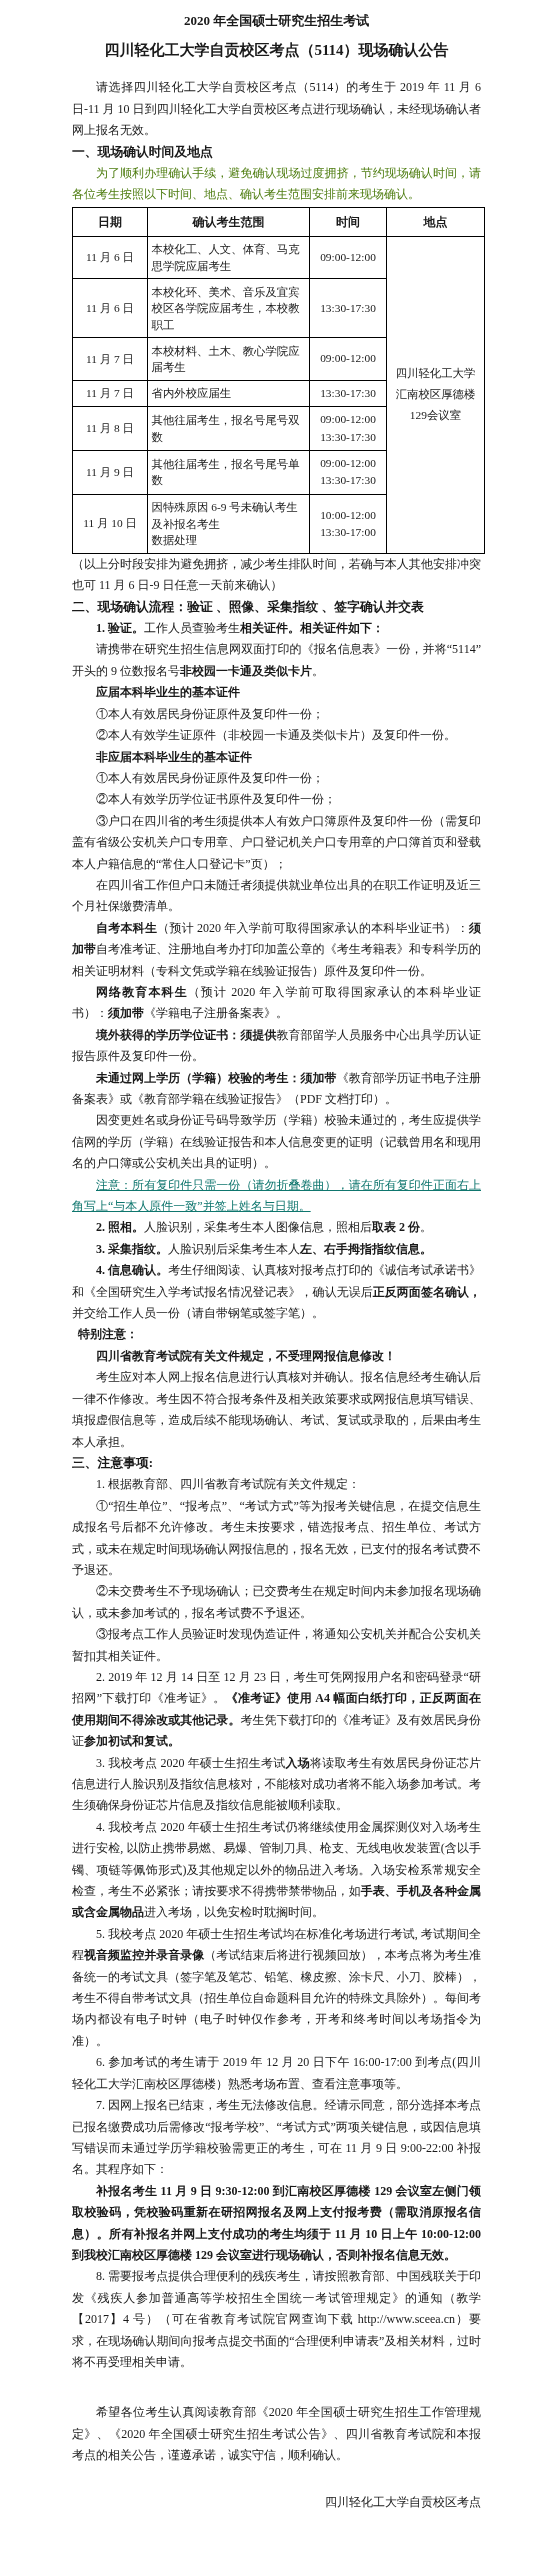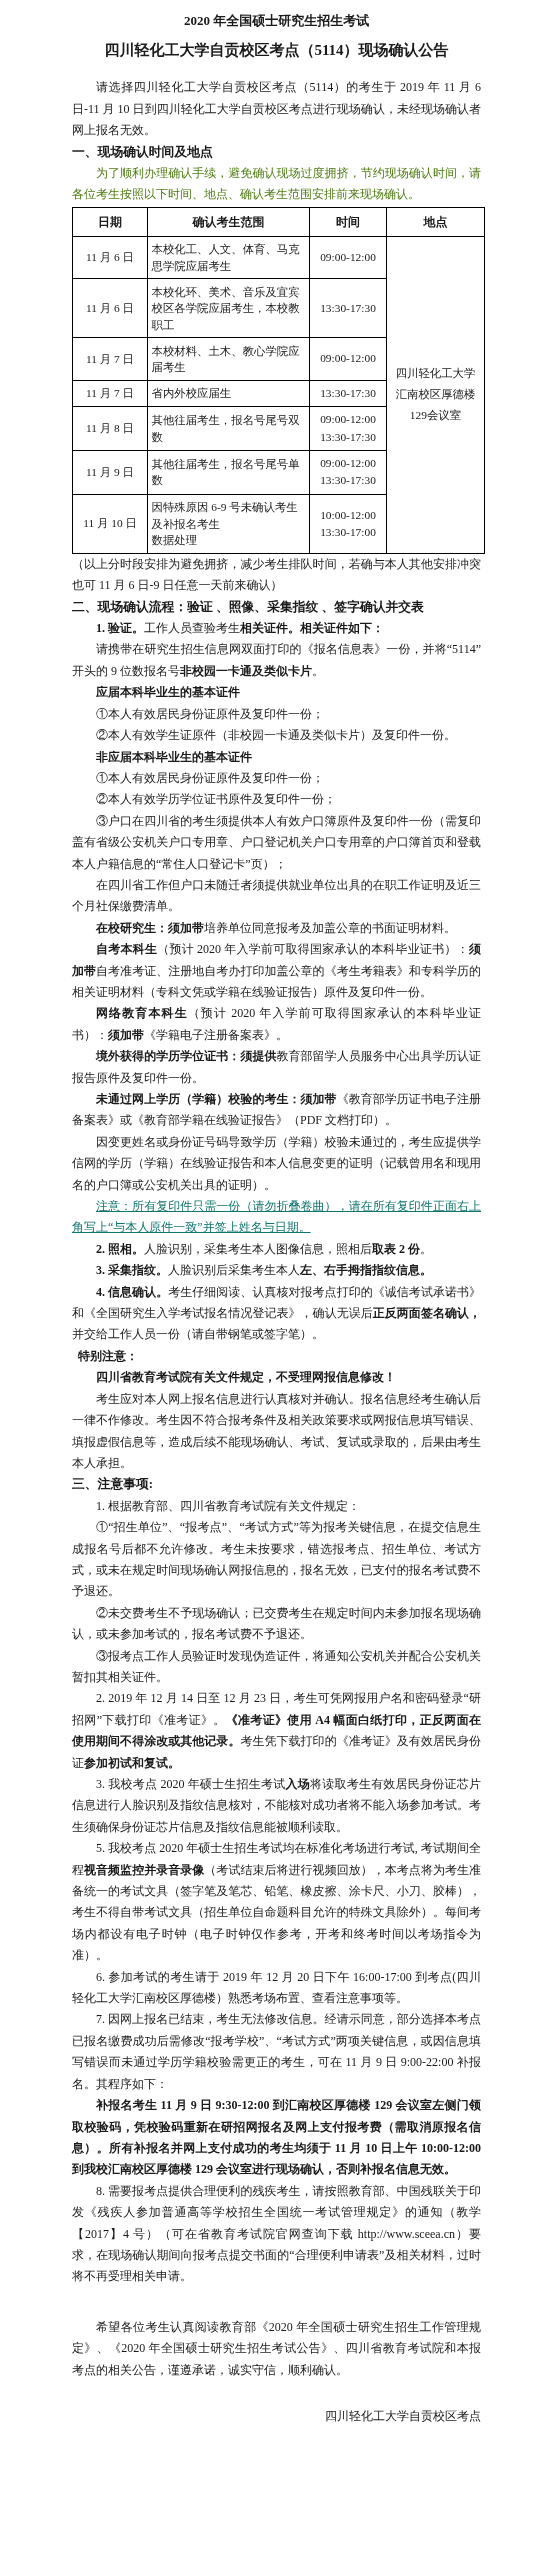--- a/index.html
+++ b/index.html
@@ -127,40 +127,40 @@
       <div class="blk ind"><span style="font-weight: bold;">1. 验证。</span><span>工作人员查验考生</span><span style="font-weight: bold;">相关证件。相关证件如下：</span></div>
       <div class="blk ind"><span>请携带在研究生招生信息网双面打印的《报名信息表》一份，并将“5114”开头的 9 位数报名号</span><span style="font-weight: bold;">非校园一卡通及类似卡片</span><span>。</span></div>
       <div class="blk ind"><span style="font-weight: bold;">应届本科毕业生的基本证件</span></div>
       <div class="blk ind"><span>①本人有效居民身份证原件及复印件一份；</span></div>
       <div class="blk ind"><span>②本人有效学生证原件（非校园一卡通及类似卡片）及复印件一份。</span></div>
       <div class="blk ind"><span style="font-weight: bold;">非应届本科毕业生的基本证件</span></div>
       <div class="blk ind"><span>①本人有效居民身份证原件及复印件一份；</span></div>
       <div class="blk ind"><span>②本人有效学历学位证书原件及复印件一份；</span></div>
       <div class="blk ind"><span>③户口在四川省的考生须提供本人有效户口簿原件及复印件一份（需复印盖有省级公安机关户口专用章、户口登记机关户口专用章的户口簿首页和登载本人户籍信息的“常住人口登记卡”页）；</span></div>
       <div class="blk ind"><span>在四川省工作但户口未随迁者须提供就业单位出具的在职工作证明及近三个月社保缴费清单。</span></div>
-      <div class="blk ind"><span style="font-weight: bold;">在校研究生：须加带</span><span>培养单位同意报考及加盖公章的书面证明材料。</span></div>
       <div class="blk ind"><span style="font-weight: bold;">自考本科生</span><span>（预计 2020 年入学前可取得国家承认的本科毕业证书）：</span><span style="font-weight: bold;">须加带</span><span>自考准考证、注册地自考办打印加盖公章的《考生考籍表》和专科学历的相关证明材料（专科文凭或学籍在线验证报告）原件及复印件一份。</span></div>
       <div class="blk ind"><span style="font-weight: bold;">网络教育本科生</span><span>（预计 2020 年入学前可取得国家承认的本科毕业证书）：</span><span style="font-weight: bold;">须加带</span><span>《学籍电子注册备案表》。</span></div>
       <div class="blk ind"><span style="font-weight: bold;">境外获得的学历学位证书：须提供</span><span>教育部留学人员服务中心出具学历认证报告原件及复印件一份。</span></div>
       <div class="blk ind"><span style="font-weight: bold;">未通过网上学历（学籍）校验的考生：须加带</span><span>《教育部学历证书电子注册备案表》或《教育部学籍在线验证报告》（PDF 文档打印）。</span></div>
       <div class="blk ind"><span>因变更姓名或身份证号码导致学历（学籍）校验未通过的，考生应提供学信网的学历（学籍）在线验证报告和本人信息变更的证明（记载曾用名和现用名的户口簿或公安机关出具的证明）。</span></div>
       <div class="blk ind"><span style="font-weight: normal; text-decoration: underline; color: #0f766e;">注意：所有复印件只需一份（请勿折叠卷曲），请在所有复印件正面右上角写上“与本人原件一致”并签上姓名与日期。</span></div>
       <div class="blk ind"><span style="font-weight: bold;">2. 照相。</span><span>人脸识别，采集考生本人图像信息，照相后</span><span style="font-weight: bold;">取表 2 份</span><span>。</span></div>
       <div class="blk ind"><span style="font-weight: bold;">3. 采集指纹。</span><span>人脸识别后采集考生本人</span><span style="font-weight: bold;">左、右手拇指指纹信息。</span></div>
       <div class="blk ind"><span style="font-weight: bold;">4. 信息确认。</span><span>考生仔细阅读、认真核对报考点打印的《诚信考试承诺书》和《全国研究生入学考试报名情况登记表》，确认无误后</span><span style="font-weight: bold;">正反两面签名确认，</span><span>并交给工作人员一份（请自带钢笔或签字笔）。</span></div>
       <div class="blk"><span style="font-weight: bold; margin-left: 6px;">特别注意：</span></div>
       <div class="blk ind"><span style="font-weight: bold;">四川省教育考试院有关文件规定，不受理网报信息修改！</span></div>
       <div class="blk ind"><span>考生应对本人网上报名信息进行认真核对并确认。报名信息经考生确认后一律不作修改。考生因不符合报考条件及相关政策要求或网报信息填写错误、填报虚假信息等，造成后续不能现场确认、考试、复试或录取的，后果由考生本人承担。</span></div>
       <div class="blk heading"><span style="font-weight: bold;">三、注意事项:</span></div>
       <div class="blk ind"><span>1. 根据教育部、四川省教育考试院有关文件规定：</span></div>
       <div class="blk ind"><span>①“招生单位”、“报考点”、“考试方式”等为报考关键信息，在提交信息生成报名号后都不允许修改。考生未按要求，错选报考点、招生单位、考试方式，或未在规定时间现场确认网报信息的，报名无效，已支付的报名考试费不予退还。</span></div>
       <div class="blk ind"><span>②未交费考生不予现场确认；已交费考生在规定时间内未参加报名现场确认，或未参加考试的，报名考试费不予退还。</span></div>
       <div class="blk ind"><span>③报考点工作人员验证时发现伪造证件，将通知公安机关并配合公安机关暂扣其相关证件。</span></div>
       <div class="blk ind"><span>2. 2019 年 12 月 14 日至 12 月 23 日，考生可凭网报用户名和密码登录“研招网”下载打印《准考证》。</span><span style="font-weight: bold;">《准考证》使用 A4 幅面白纸打印，正反两面在使用期间不得涂改或其他记录。</span><span>考生凭下载打印的《准考证》及有效居民身份证</span><span style="font-weight: bold; margin-top: 8px;">参加初试和复试。</span></div>
       <div class="blk ind"><span>3. 我校考点 2020 年硕士生招生考试</span><span style="font-weight: bold;">入场</span><span>将读取考生有效居民身份证芯片信息进行人脸识别及指纹信息核对，不能核对成功者将不能入场参加考试。考生须确保身份证芯片信息及指纹信息能被顺利读取。</span></div>
+      <div class="blk ind"><span>4. 我校考点 2020 年硕士生招生考试仍将继续使用金属探测仪对入场考生进行安检, 以防止携带易燃、易爆、管制刀具、枪支、无线电收发装置(含以手镯、项链等佩饰形式)及其他规定以外的物品进入考场。入场安检系常规安全检查，考生不必紧张；请按要求不得携带禁带物品，如</span><span style="font-weight: bold;">手表、手机及各种金属或含金属物品</span><span>进入考场，以免安检时耽搁时间。</span></div>
       <div class="blk ind"><span>5. 我校考点 2020 年硕士生招生考试均在标准化考场进行考试, 考试期间全程</span><span style="font-weight: bold;">视音频监控并录音录像</span><span>（考试结束后将进行视频回放），本考点将为考生准备统一的考试文具（签字笔及笔芯、铅笔、橡皮擦、涂卡尺、小刀、胶棒），考生不得自带考试文具（招生单位自命题科目允许的特殊文具除外）。每间考场内都设有电子时钟（电子时钟仅作参考，开考和终考时间以考场指令为准）。</span></div>
       <div class="blk ind"><span>6. 参加考试的考生请于 2019 年 12 月 20 日下午 16:00-17:00 到考点(四川轻化工大学汇南校区厚德楼）熟悉考场布置、查看注意事项等。</span></div>
       <div class="blk ind"><span>7. 因网上报名已结束，考生无法修改信息。经请示同意，部分选择本考点已报名缴费成功后需修改“报考学校”、“考试方式”两项关键信息，或因信息填写错误而未通过学历学籍校验需更正的考生，可在 11 月 9 日 9:00-22:00 补报名。其程序如下：</span></div>
       <div class="blk ind"><span style="font-weight: bold;">补报名考生 11 月 9 日 9:30-12:00 到汇南校区厚德楼 129 会议室左侧门领取校验码，凭校验码重新在研招网报名及网上支付报考费（需取消原报名信息）。所有补报名并网上支付成功的考生均须于 11 月 10 日上午 10:00-12:00 到我校汇南校区厚德楼 129 会议室进行现场确认，否则补报名信息无效。</span></div>
       <div class="blk ind"><span>8. 需要报考点提供合理便利的残疾考生，请按照教育部、中国残联关于印发《残疾人参加普通高等学校招生全国统一考试管理规定》的通知（教学【2017】4 号）（可在省教育考试院官网查询下载 http://www.sceea.cn）要求，在现场确认期间向报考点提交书面的“合理便利申请表”及相关材料，过时将不再受理相关申请。</span></div>
       <div class="blk ind gap-top"><span>希望各位考生认真阅读教育部《2020 年全国硕士研究生招生工作管理规定》、《2020 年全国硕士研究生招生考试公告》、四川省教育考试院和本报考点的相关公告，谨遵承诺，诚实守信，顺利确认。</span></div>
     </div>
 
   <div class="sign-org">四川轻化工大学自贡校区考点</div>
 

